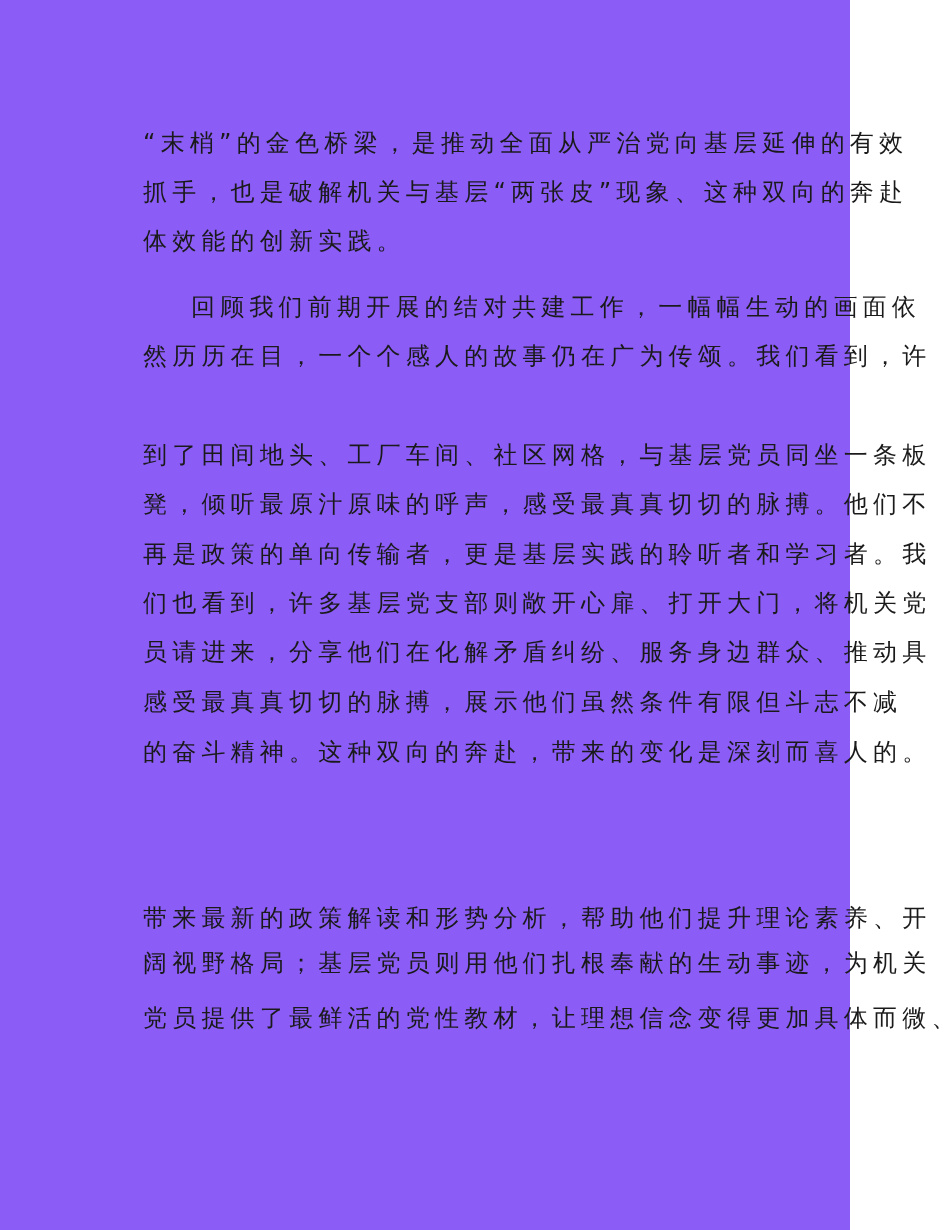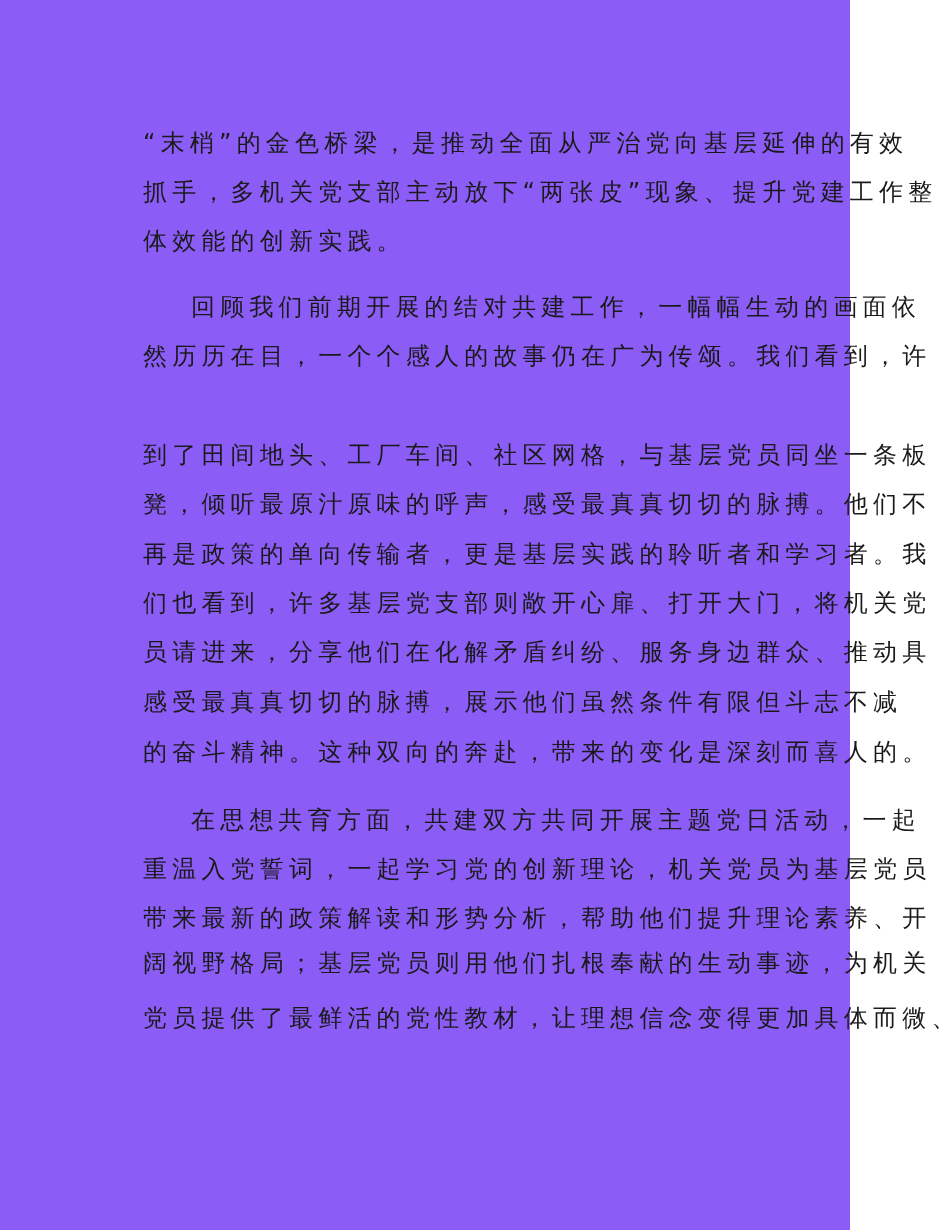--- a/index.html
+++ b/index.html
@@ -18,31 +18,29 @@
     letter-spacing: 5.2px;
   }
   .line.indent { left: 191px; }
 </style>
 </head>
 <body>
 
 <div class="page">
 
   <div class="line" style="top:128px">“末梢”的金色桥梁，是推动全面从严治党向基层延伸的有效</div>
-  <div class="line" style="top:177px">抓手，多机关党支部主动放下“两张皮”现象、提升党建工作整</div>
+  <div class="line" style="top:177px">抓手，也是破解机关与基层“两张皮”现象、这种双向的奔赴</div>
   <div class="line" style="top:226px">体效能的创新实践。</div>
 
   <div class="line indent" style="top:292px">回顾我们前期开展的结对共建工作，一幅幅生动的画面依</div>
   <div class="line" style="top:341px">然历历在目，一个个感人的故事仍在广为传颂。我们看到，许</div>
   <div class="line" style="top:440px">到了田间地头、工厂车间、社区网格，与基层党员同坐一条板</div>
   <div class="line" style="top:489px">凳，倾听最原汁原味的呼声，感受最真真切切的脉搏。他们不</div>
   <div class="line" style="top:539px">再是政策的单向传输者，更是基层实践的聆听者和学习者。我</div>
   <div class="line" style="top:588px">们也看到，许多基层党支部则敞开心扉、打开大门，将机关党</div>
   <div class="line" style="top:637px">员请进来，分享他们在化解矛盾纠纷、服务身边群众、推动具</div>
   <div class="line" style="top:687px">感受最真真切切的脉搏，展示他们虽然条件有限但斗志不减</div>
   <div class="line" style="top:737px">的奋斗精神。这种双向的奔赴，带来的变化是深刻而喜人的。</div>
 
-  <div class="line indent" style="top:805px">在思想共育方面，共建双方共同开展主题党日活动，一起</div>
-  <div class="line" style="top:854px">重温入党誓词，一起学习党的创新理论，机关党员为基层党员</div>
   <div class="line" style="top:903px">带来最新的政策解读和形势分析，帮助他们提升理论素养、开</div>
   <div class="line" style="top:948px">阔视野格局；基层党员则用他们扎根奉献的生动事迹，为机关</div>
   <div class="line" style="top:1003px">党员提供了最鲜活的党性教材，让理想信念变得更加具体而微、</div>
 </div>
 
 </body></html>

